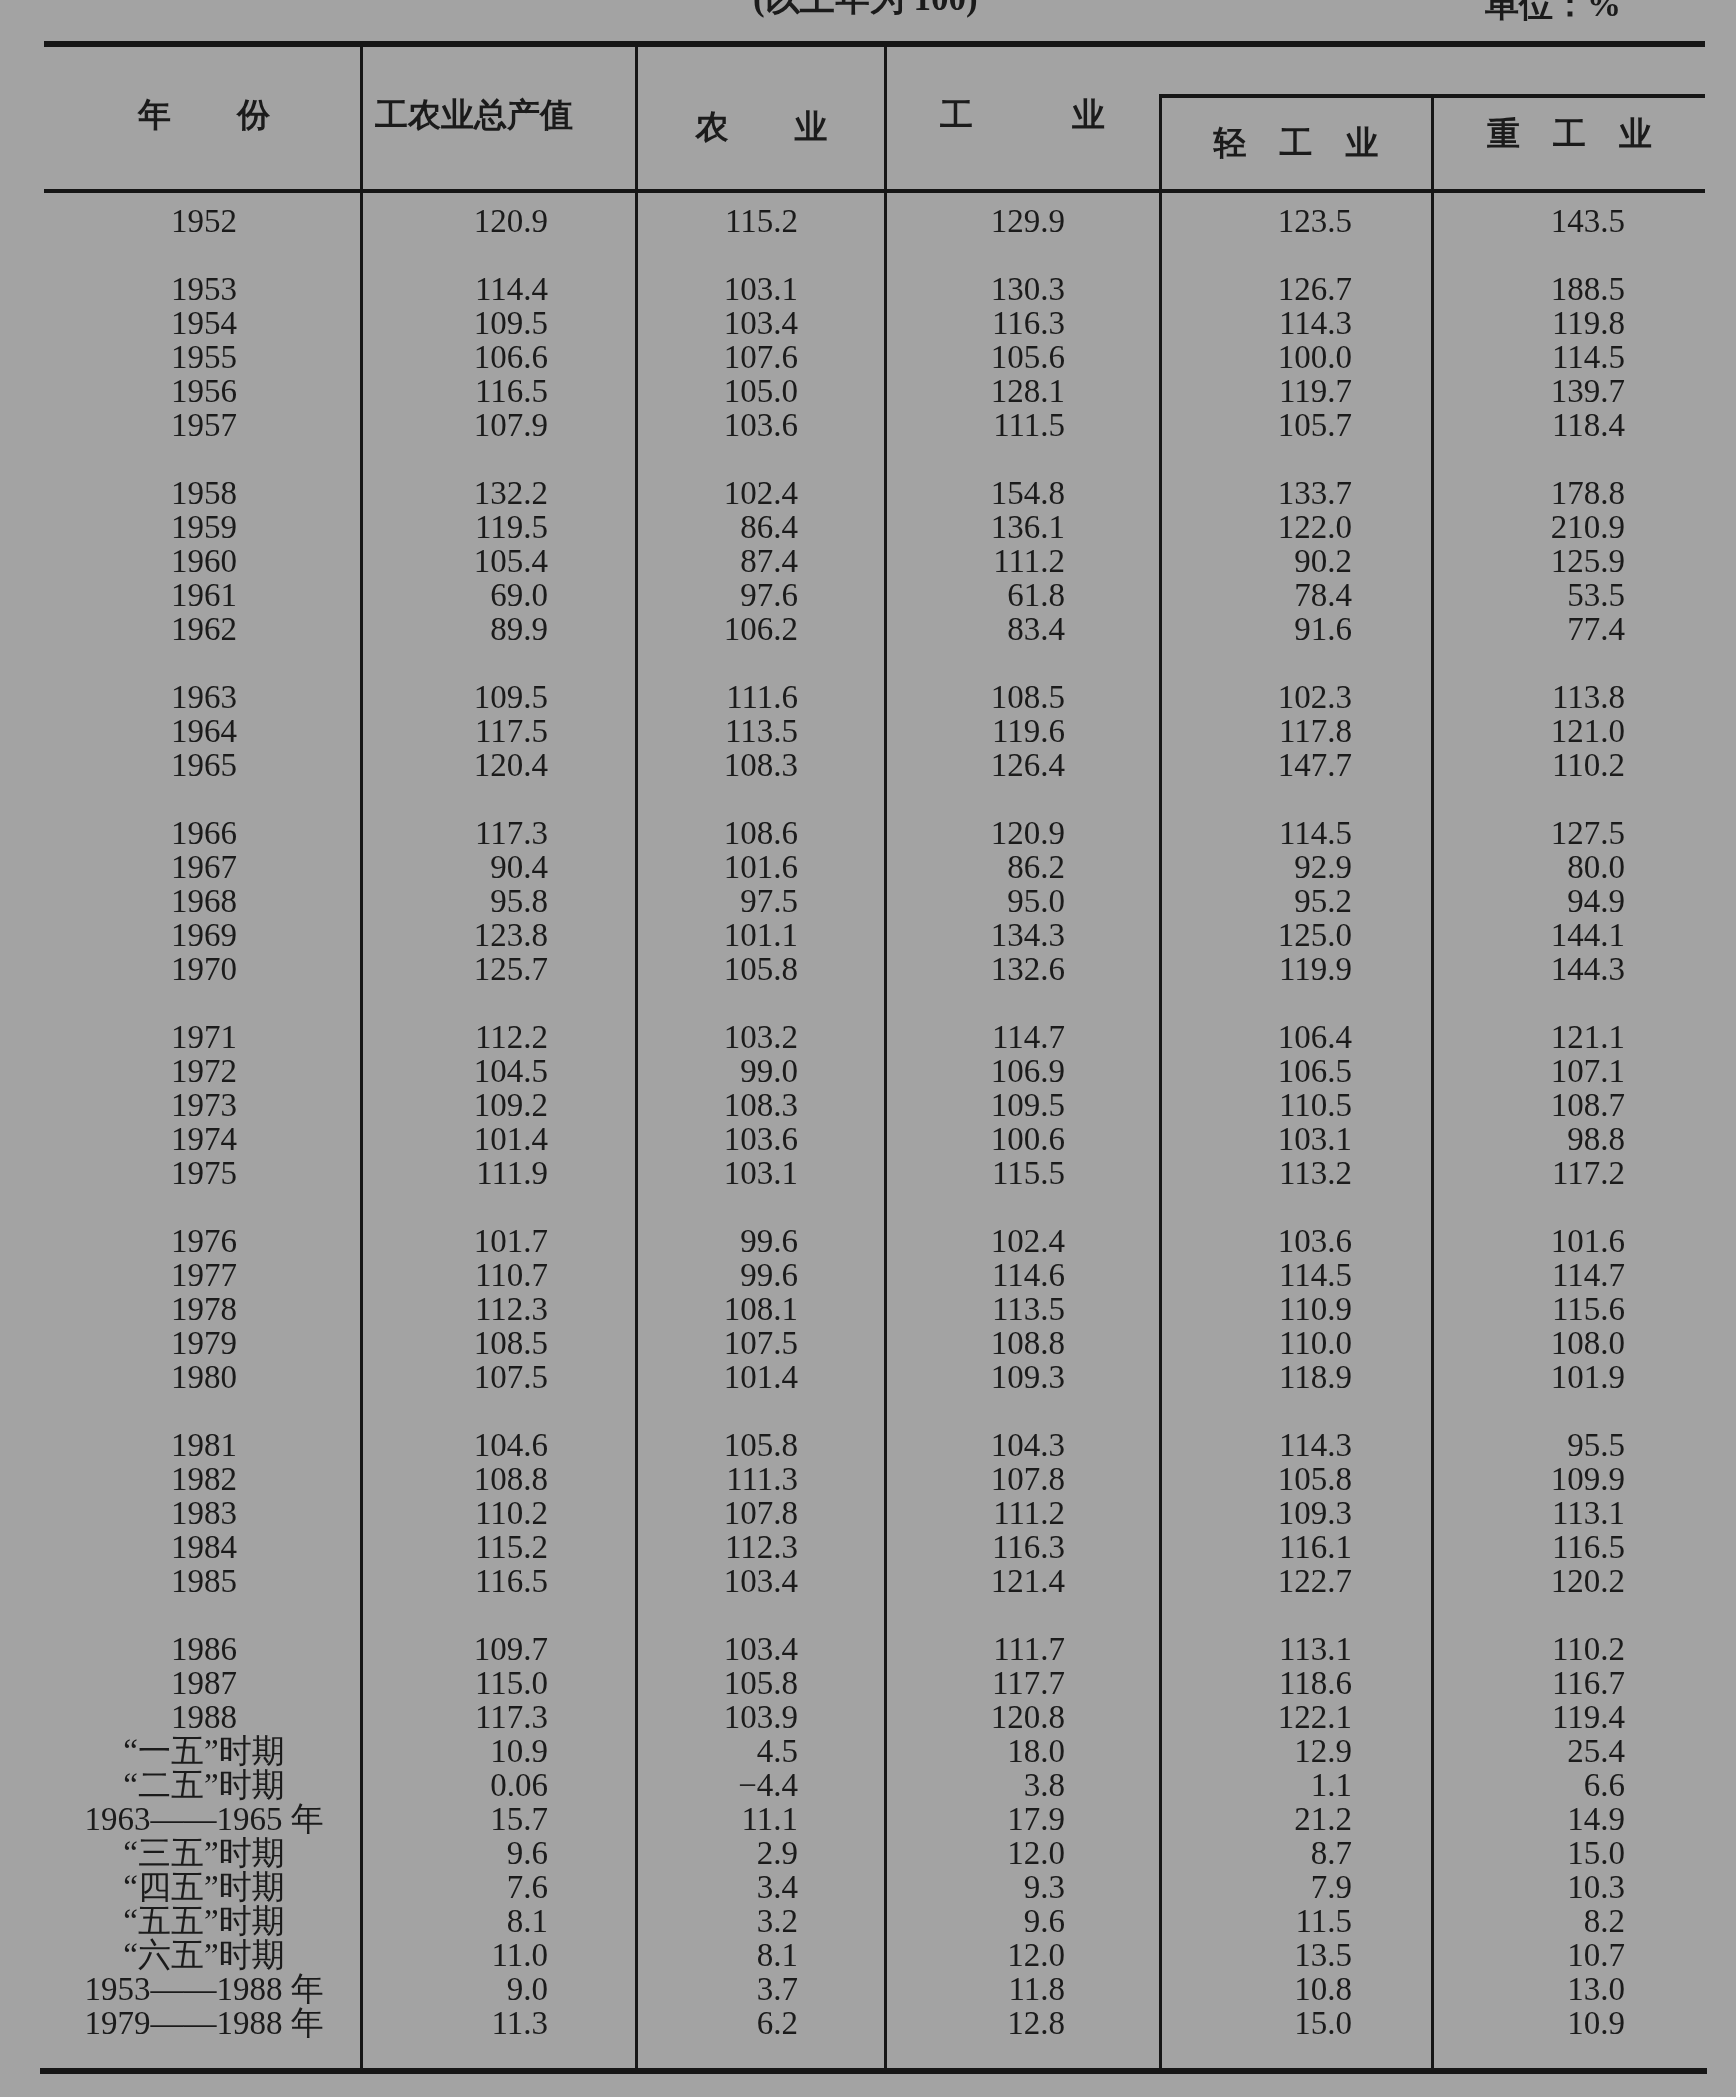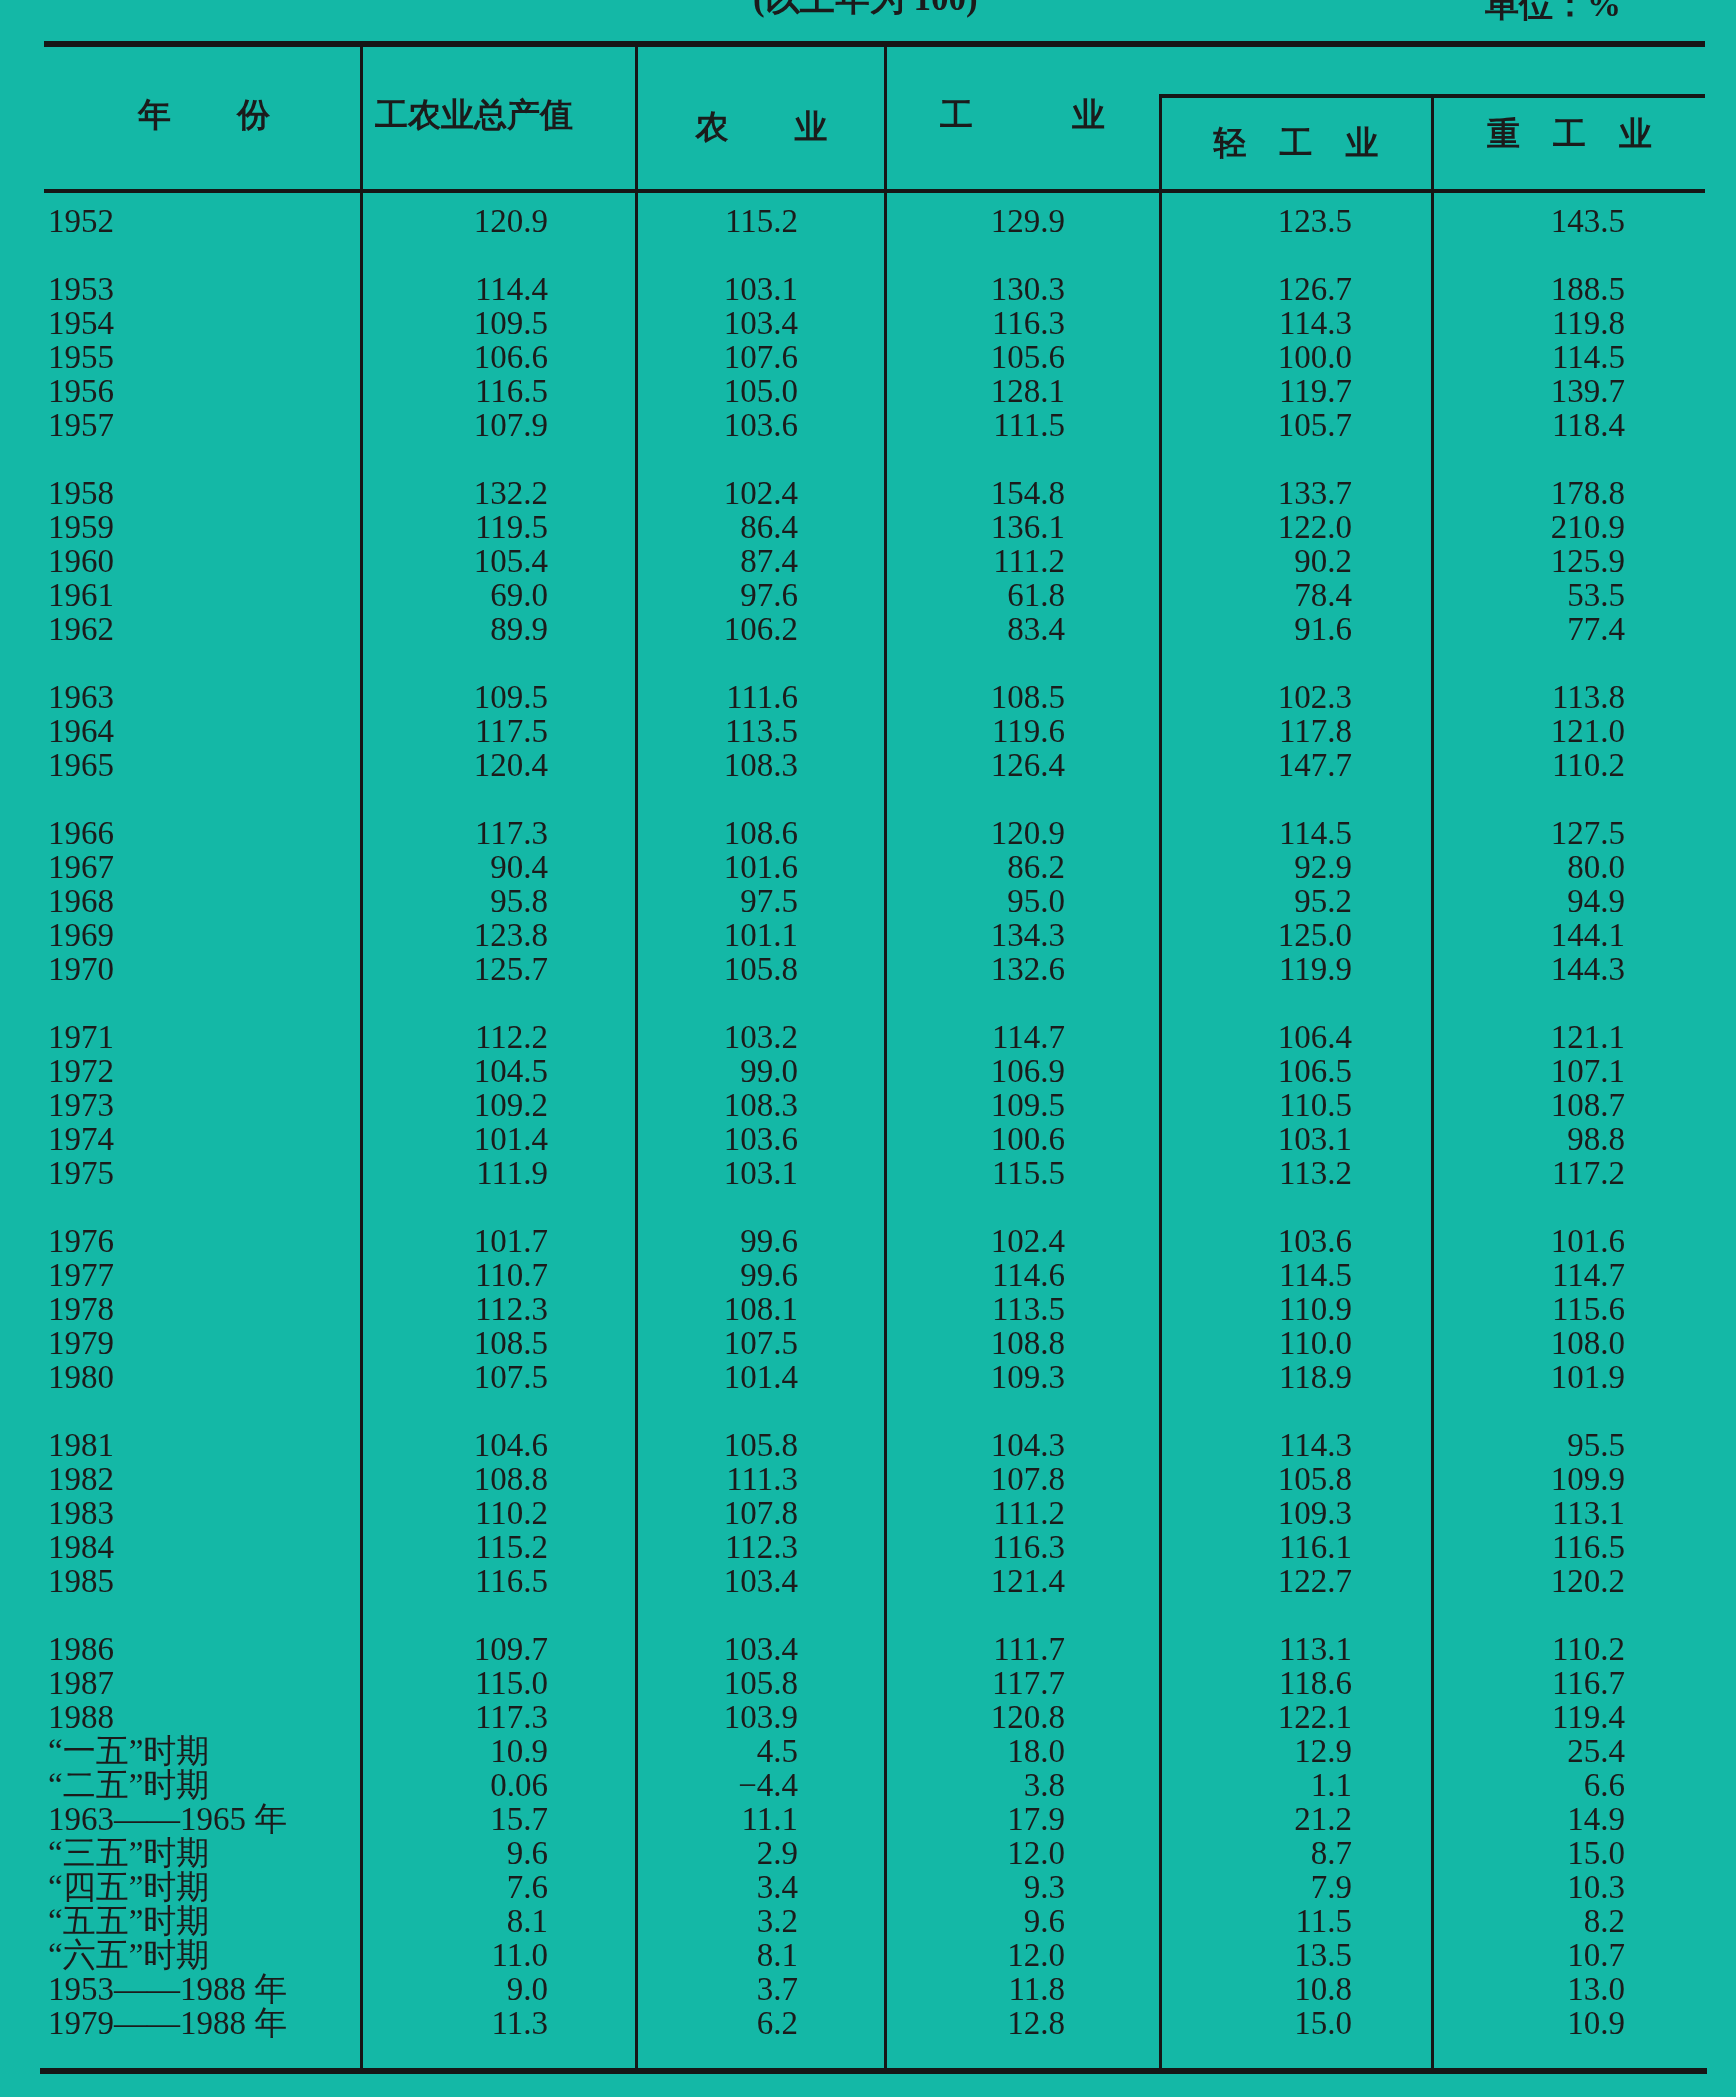--- a/index.html
+++ b/index.html
@@ -1,20 +1,20 @@
 <!DOCTYPE html>
 <html style="font-size:14.6px"><head>
 <meta charset="utf-8">
 <style>
   html, body { margin: 0; padding: 0; background: #e8e8e4; }
   .page {
     position: relative;
     width: 1736px;
     height: 2098px;
-    background: #14b8a6;
+    background: #a3a3a3;
     overflow: hidden;
     font-family: "Liberation Serif", "DejaVu Serif", serif;
     color: #1b1b1b;
   }
 
   
   .subtitle {
     position: absolute; left: 753px; top: -25px;
     font-size: 35px; font-weight: bold; white-space: nowrap;
   }
@@ -54,21 +54,21 @@
     position: absolute; left: 48px; top: 204px; width: 1659px;
   }
   .row {
     display: grid;
     grid-template-columns: 312px 275px 250px 276px 271px 275px;
     height: 34px;
     align-items: center;
   }
   .row.gap-before { margin-top: 34px; }
   .cell { font-size: 33px; line-height: 34px; white-space: nowrap; }
-  .cell.label { text-align: left; }
+  .cell.label { text-align: center; }
   .row.section .cell.label { font-weight: bold; }
   .cell.num { text-align: right; }
   .cell.c2 { padding-right: 87px; }
   .cell.c3 { padding-right: 87px; }
   .cell.c4 { padding-right: 96px; }
   .cell.c5 { padding-right: 80px; }
   .cell.c6 { padding-right: 82px; }
 </style>
 </head>
 <body>

